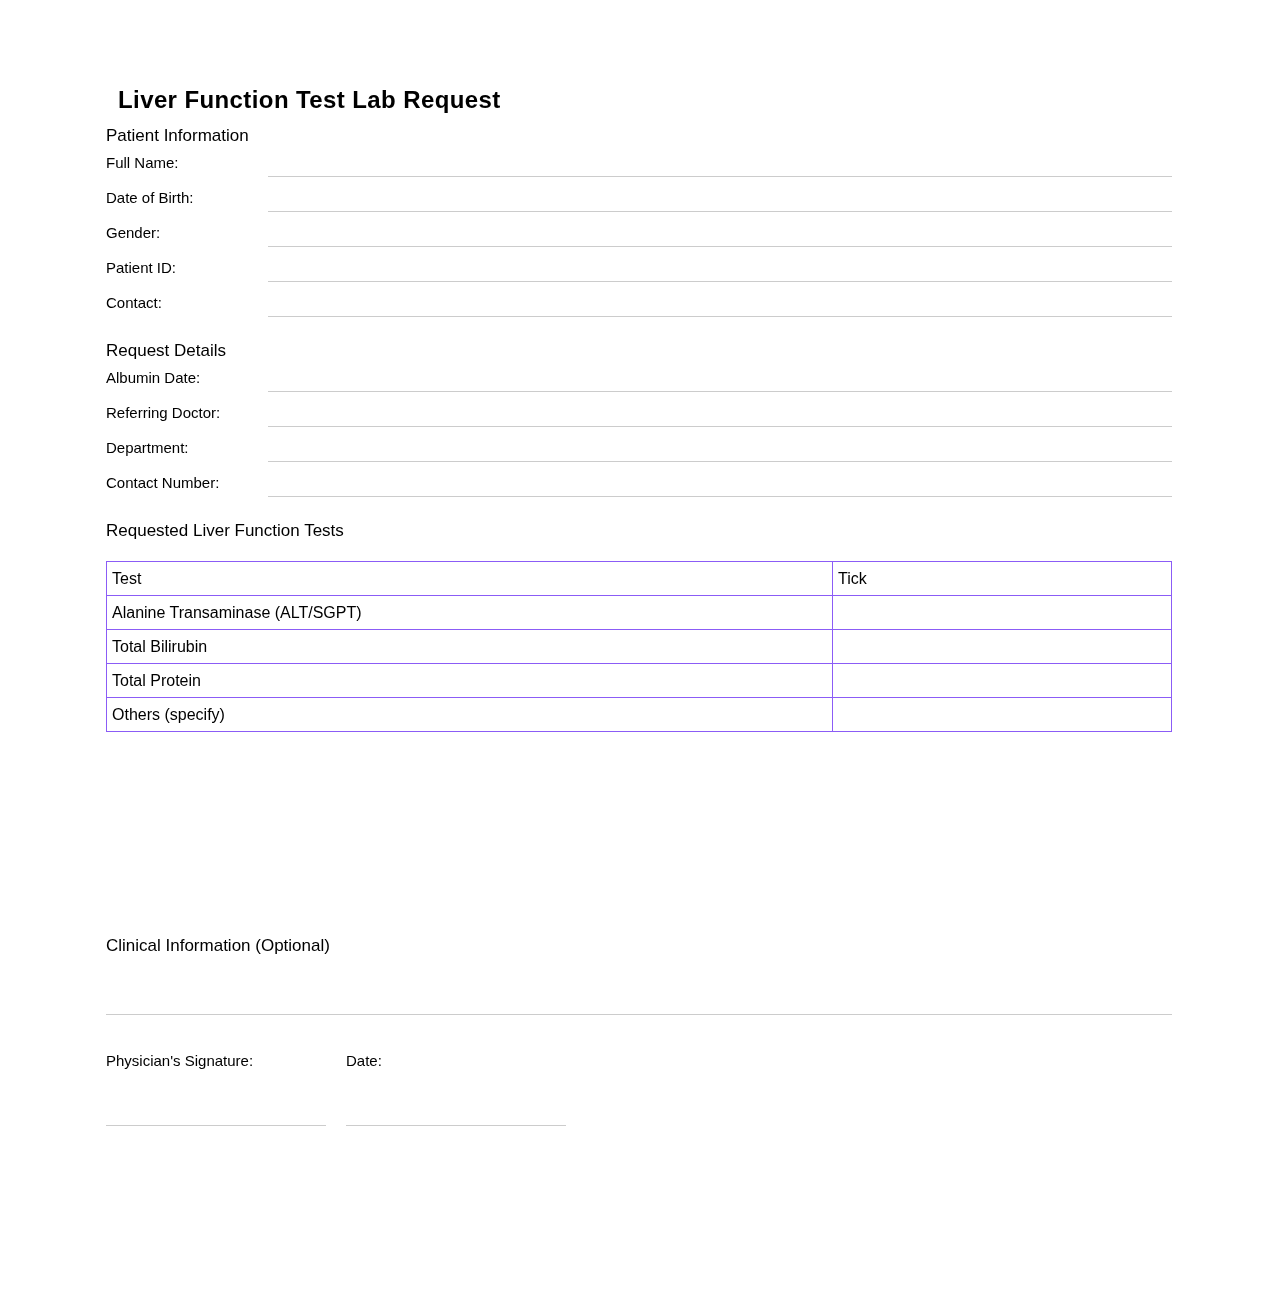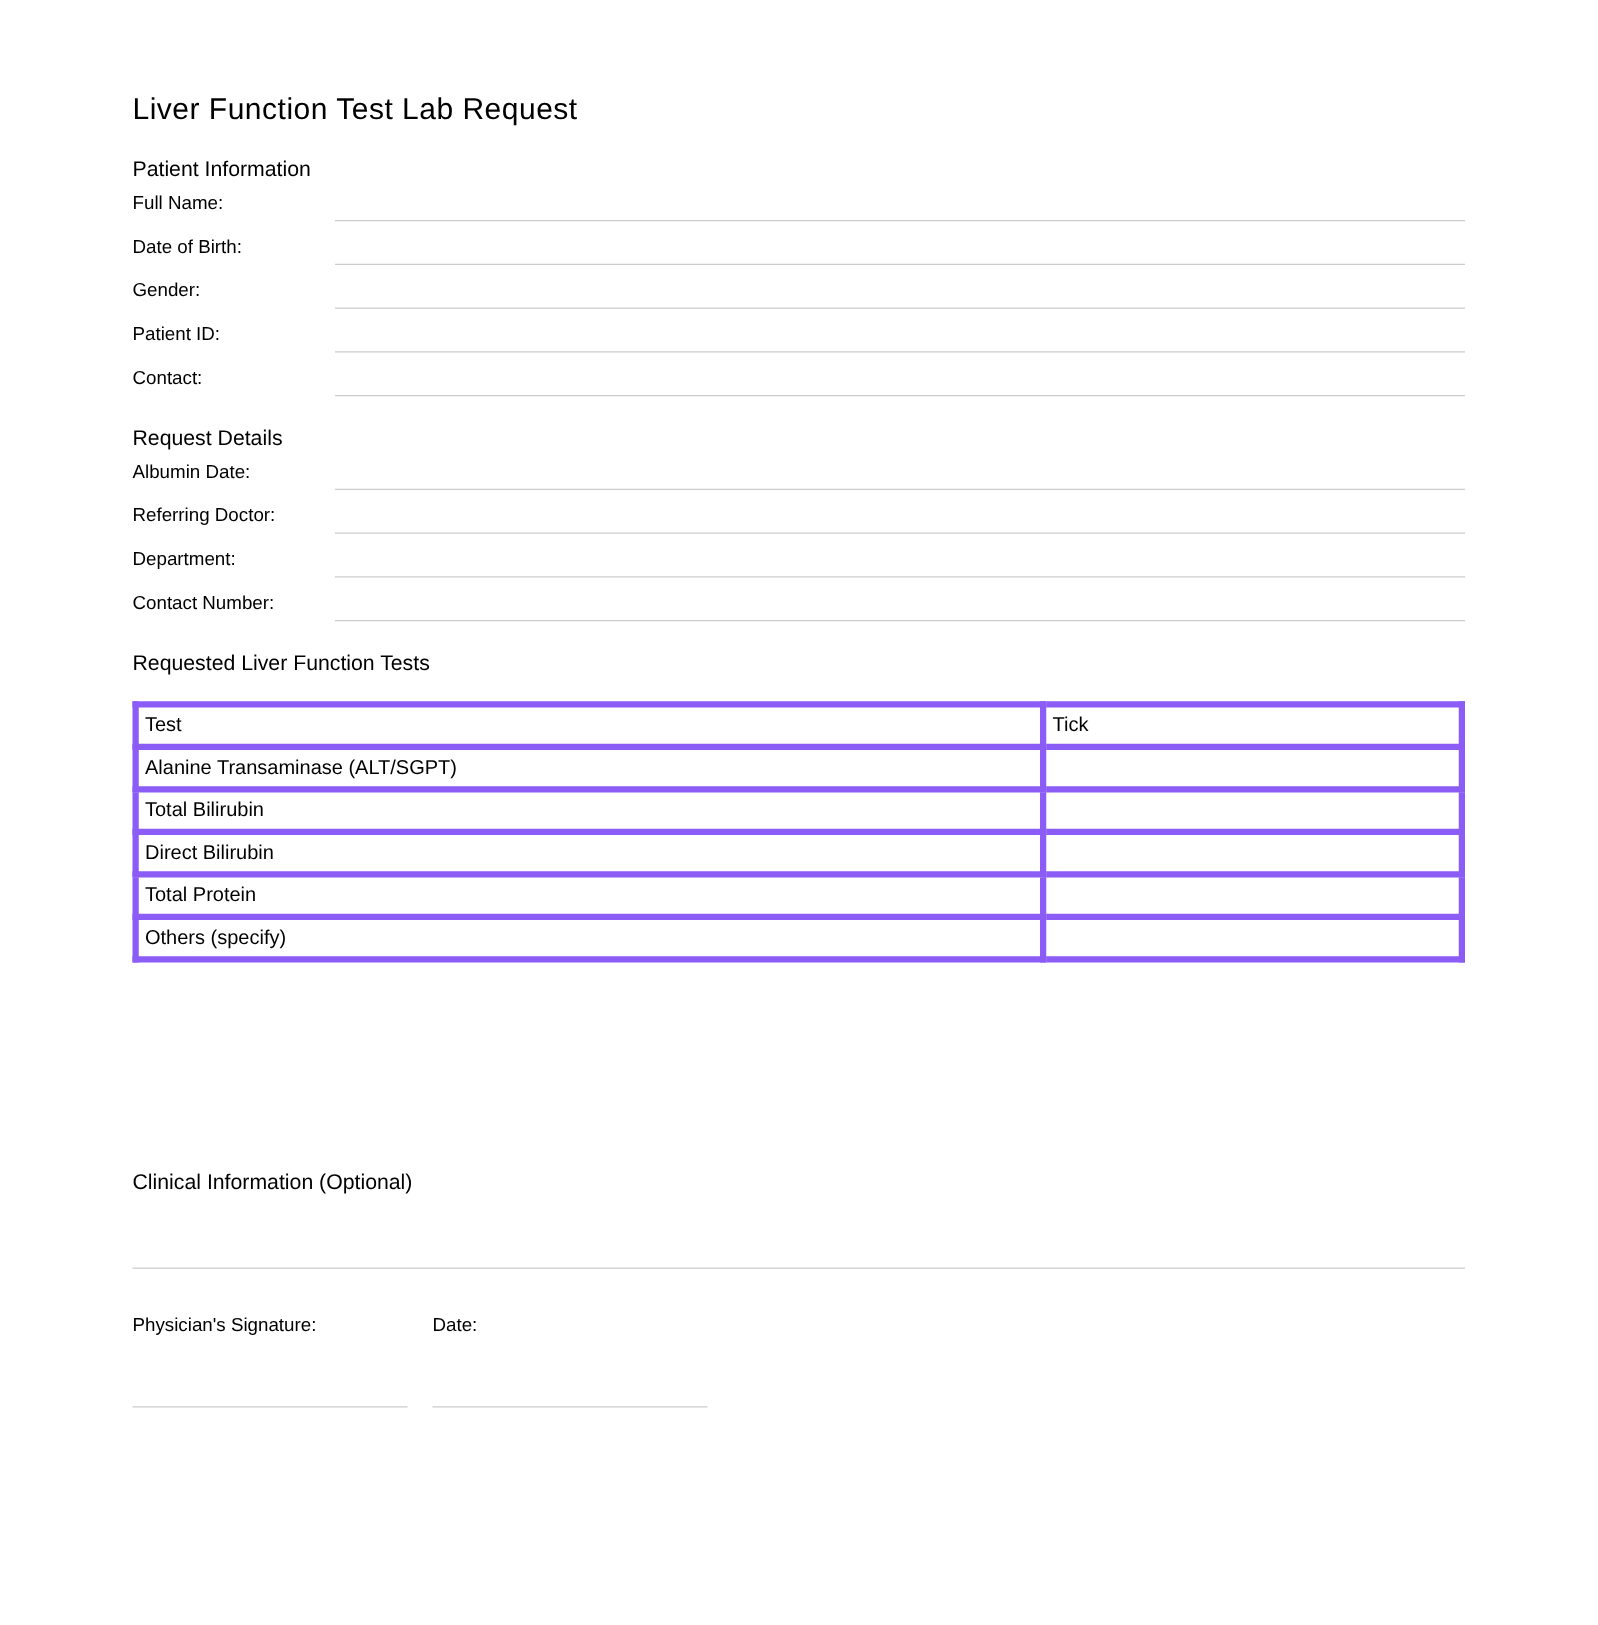--- a/index.html
+++ b/index.html
@@ -1,24 +1,24 @@
 <!DOCTYPE html>
 <html><head>
 <meta charset="utf-8">
 <style>
   html, body { margin: 0; padding: 0; background: #ffffff; }
   body { width: 1278px; height: 1300px; position: relative; font-family: "Liberation Sans", sans-serif; color: #000; }
   .page { position: absolute; left: 106px; top: 0; width: 1066px; }
-  h1 { position: absolute; left: 0; top: 74px; margin: 0; font-size: 24px; font-weight: normal; letter-spacing: 0.4px; white-space: nowrap; }
+  h1 { position: absolute; left: 0; top: 74px; margin: 12px; font-size: 24px; font-weight: bold; letter-spacing: 0.4px; white-space: nowrap; }
   h2 { position: absolute; left: 0; margin: 0; font-size: 17px; font-weight: normal; white-space: nowrap; }
   .field { position: absolute; left: 0; width: 1066px; height: 35px; }
   .field .lbl { position: absolute; left: 0; top: 0; font-size: 15px; line-height: 18px; white-space: nowrap; }
   .field .line { position: absolute; left: 162px; right: 0; top: 22px; height: 0; border-bottom: 1px solid #cccccc; }
   table { position: absolute; left: 0; top: 561px; width: 1066px; border-collapse: collapse; }
-  td, th { border: 5px solid #8b5cf6; height: 34px; padding: 0 5px; font-size: 16px; font-weight: normal; text-align: left; vertical-align: middle; box-sizing: border-box; }
+  td, th { border: 1px solid #8b5cf6; height: 34px; padding: 0 5px; font-size: 16px; font-weight: normal; text-align: left; vertical-align: middle; box-sizing: border-box; }
   th.c1, td.c1 { width: 726px; }
   .clin-line { position: absolute; left: 0; top: 1014px; width: 1066px; border-bottom: 1px solid #cccccc; }
   .sig { position: absolute; top: 1052px; width: 220px; }
   .sig .lbl { font-size: 15px; line-height: 18px; white-space: nowrap; }
   .sig .line { position: absolute; left: 0; top: 73px; width: 220px; border-bottom: 1px solid #cccccc; }
 </style>
 </head>
 <body>
 
 <div class="page">
@@ -75,24 +75,20 @@
     <tbody>
       <tr>
           <td class="c1">Alanine Transaminase (ALT/SGPT)</td>
           <td></td>
         </tr>
       <tr>
           <td class="c1">Total Bilirubin</td>
           <td></td>
         </tr>
       <tr>
-          <td class="c1">Direct Bilirubin</td>
-          <td></td>
-        </tr>
-      <tr>
           <td class="c1">Total Protein</td>
           <td></td>
         </tr>
       <tr>
           <td class="c1">Others (specify)</td>
           <td></td>
         </tr>
     </tbody>
   </table>
 

